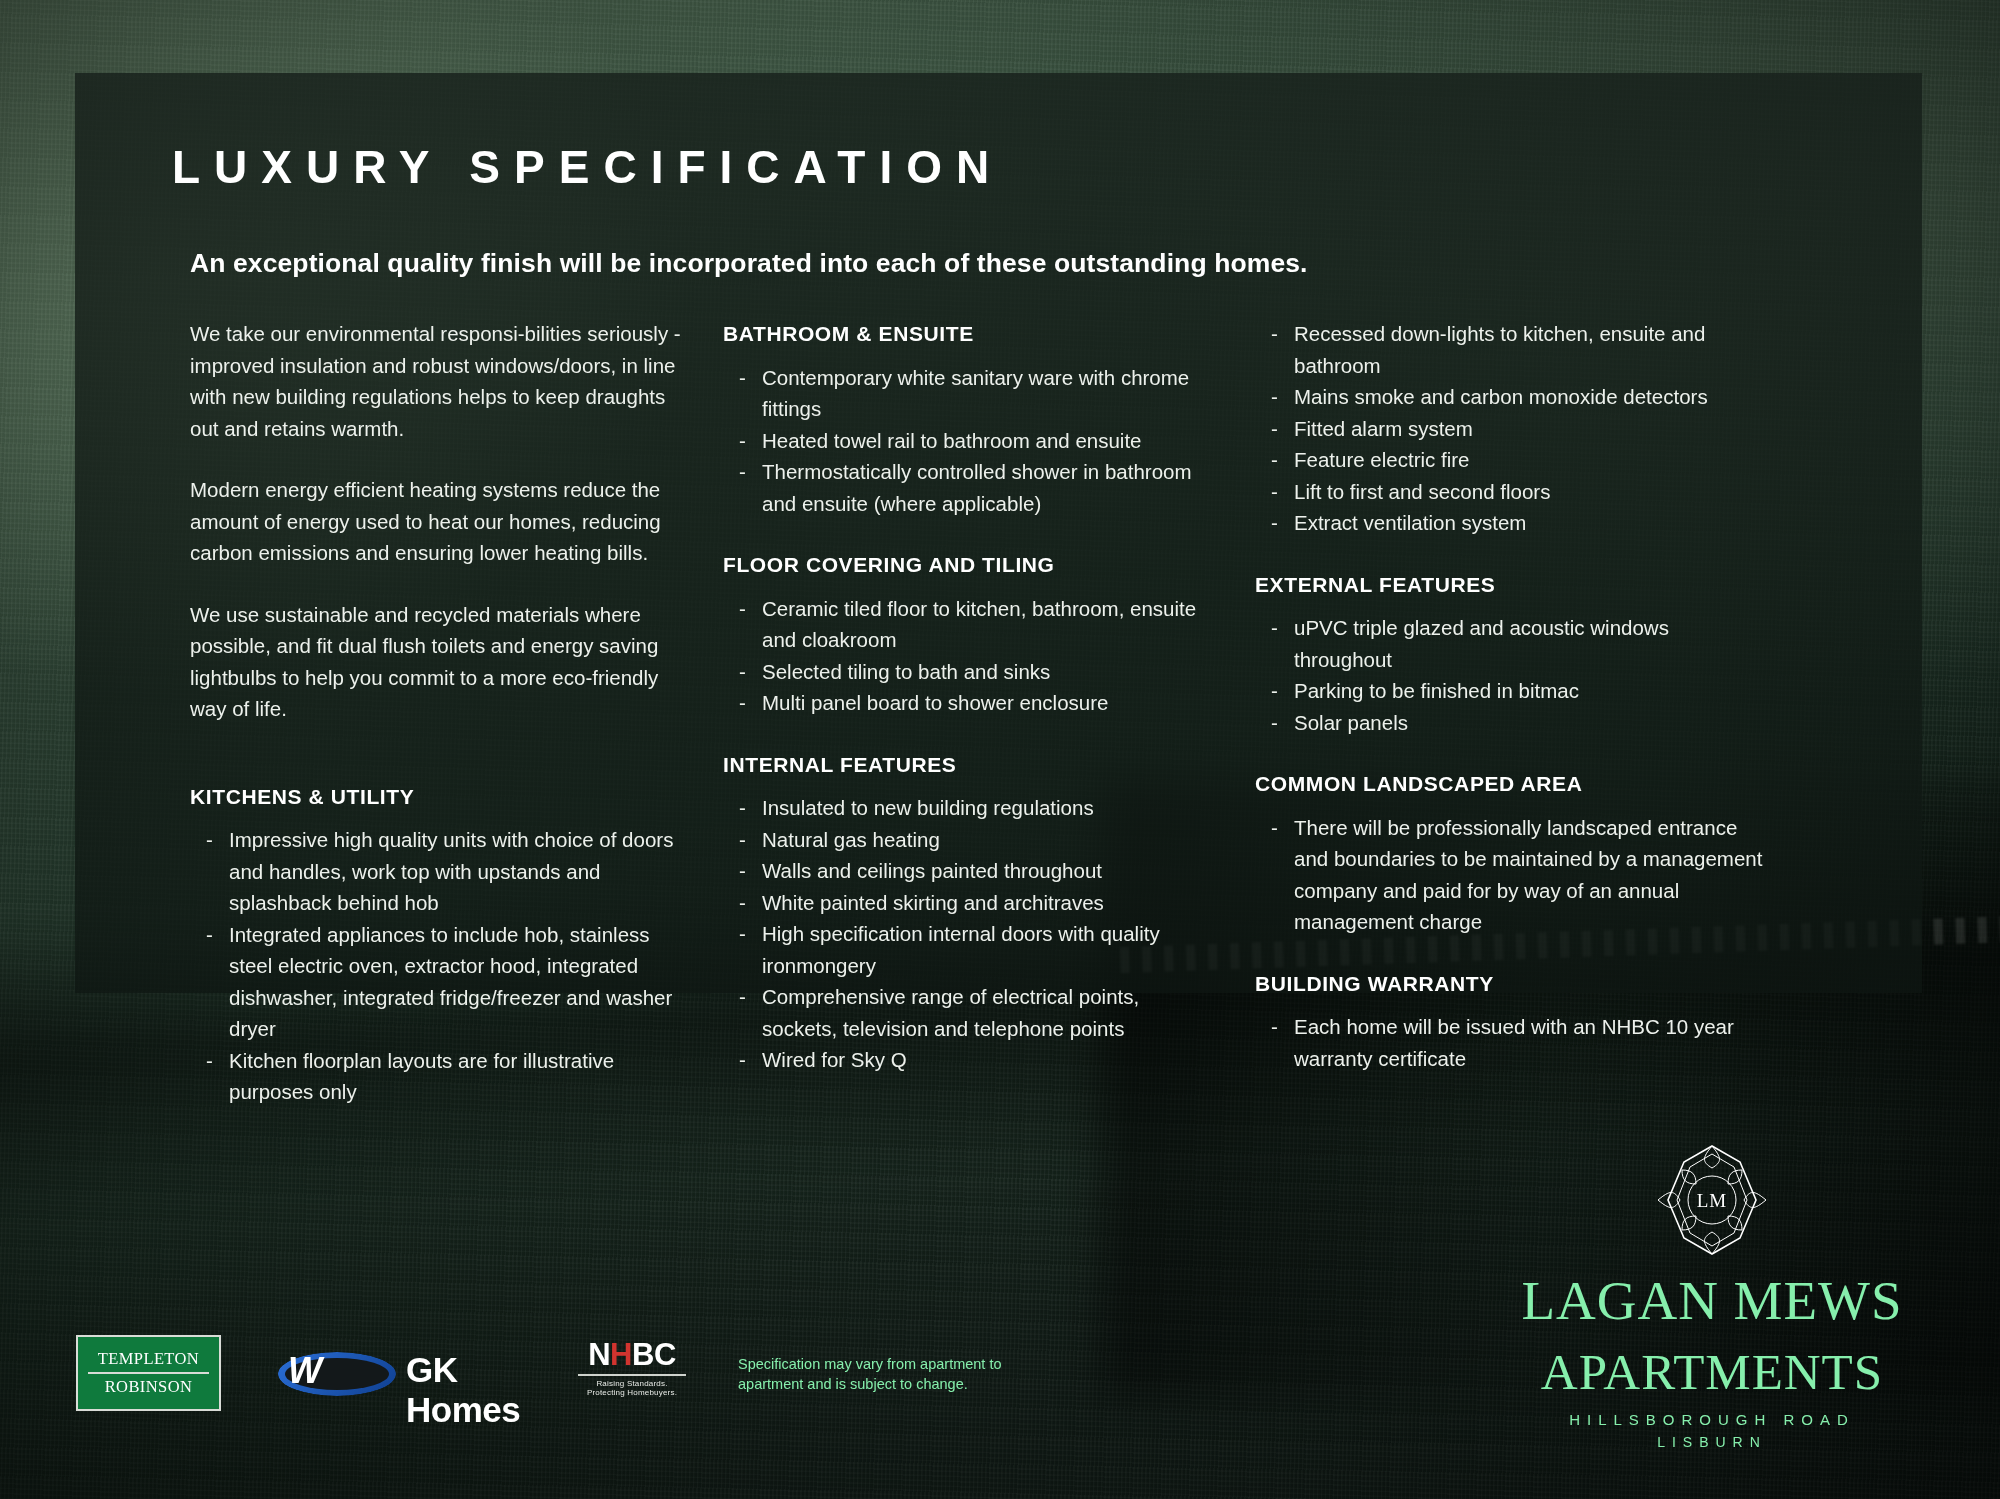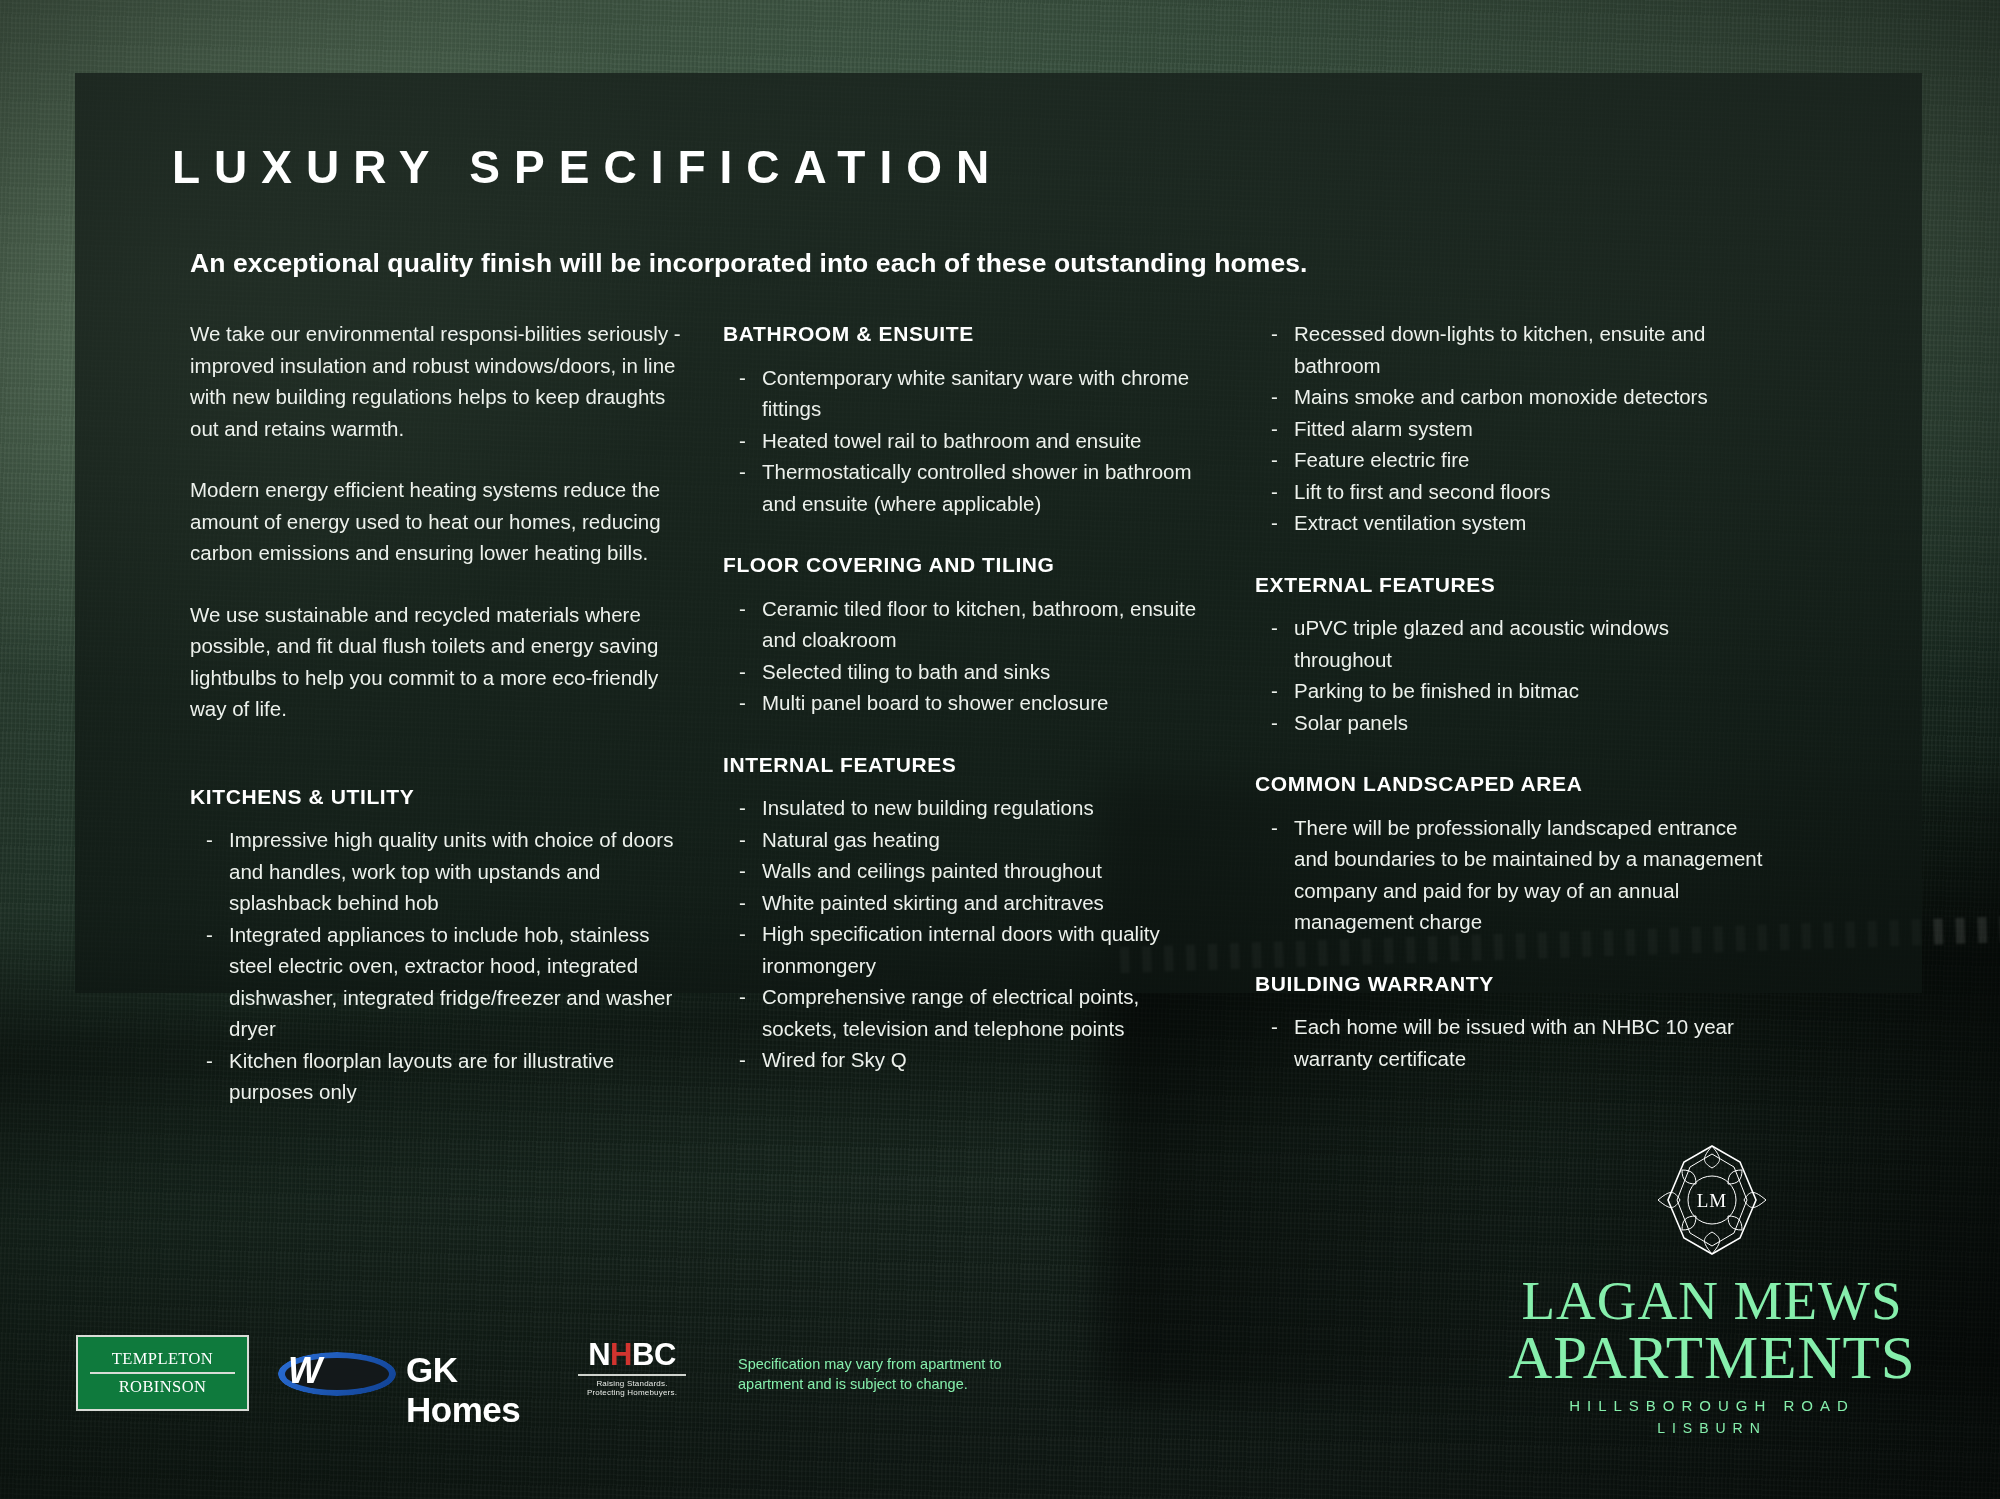--- a/index.html
+++ b/index.html
@@ -158,21 +158,21 @@
     position: absolute;
     left: 0;
     top: 1310px;
     width: 2000px;
     height: 190px;
   }
   .tr-logo {
     position: absolute;
     left: 76px;
     top: 25px;
-    width: 173px;
+    width: 145px;
     height: 76px;
     background: #0f7a3d;
     border: 2px solid #d9dcd7;
     box-sizing: border-box;
     display: flex;
     flex-direction: column;
     align-items: center;
     justify-content: center;
     color: #ffffff;
     font-family: "Liberation Serif", serif;
@@ -292,24 +292,25 @@
   .brand .crest svg { display: block; }
   .brand .name1 {
     font-family: "Liberation Serif", serif;
     font-size: 55px;
     line-height: 57px;
     letter-spacing: 1px;
     font-weight: normal;
   }
   .brand .name2 {
     font-family: "Liberation Serif", serif;
-    font-size: 61px;
+    font-size: 51px;
     line-height: 58px;
     letter-spacing: 1px;
     font-weight: normal;
+    margin-top: 14px;
   }
   .brand .road {
     font-size: 15px;
     letter-spacing: 7px;
     margin-top: 10px;
   }
   .brand .town {
     font-size: 14px;
     letter-spacing: 7px;
     margin-top: 6px;

